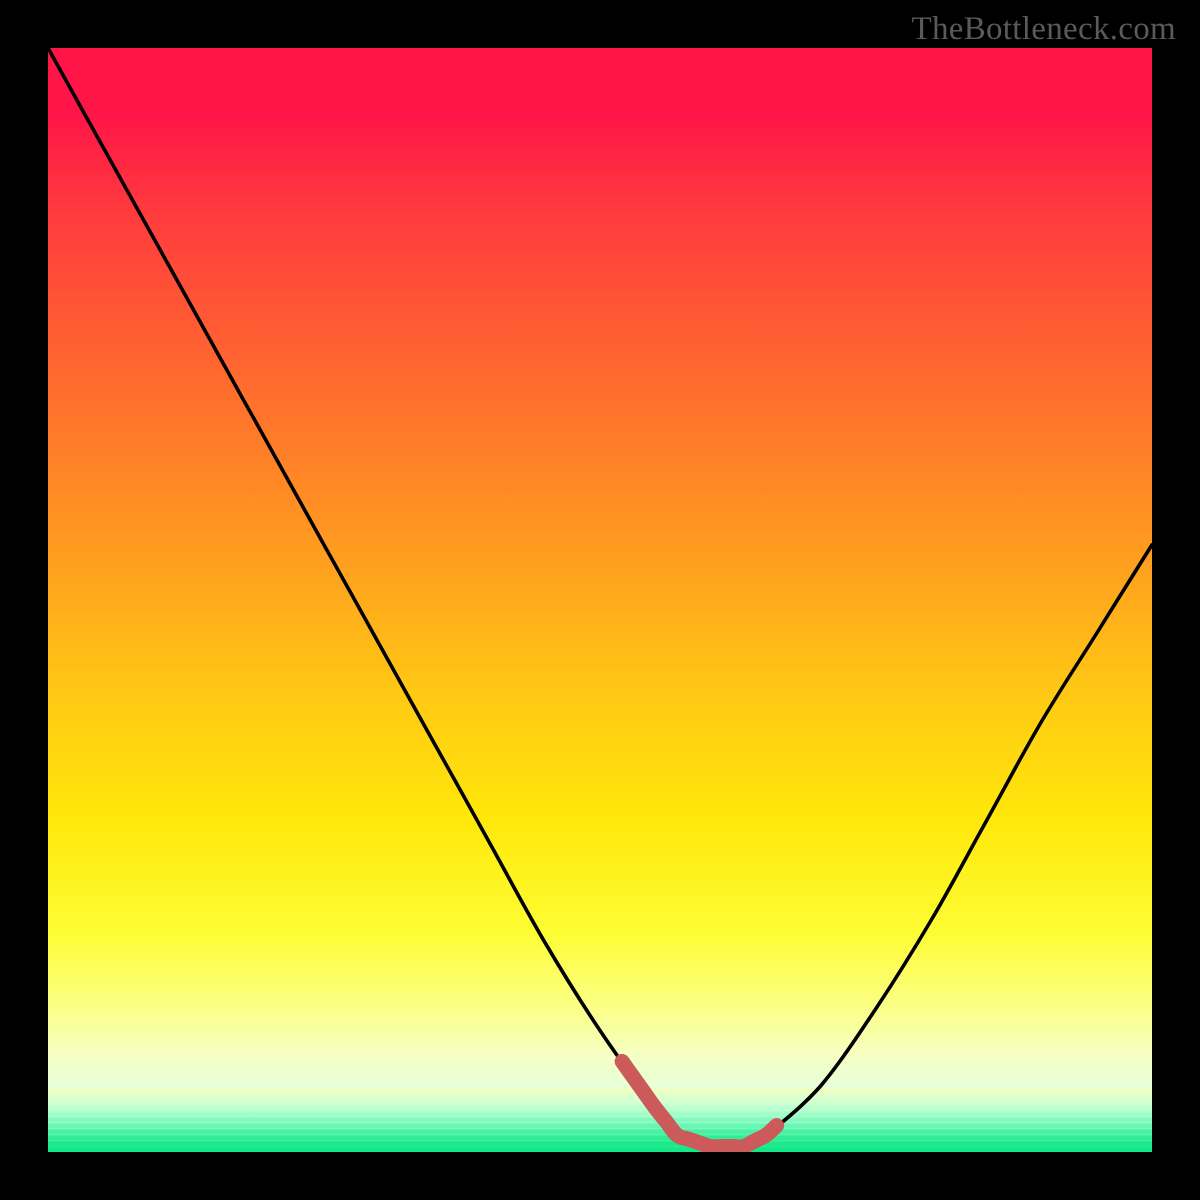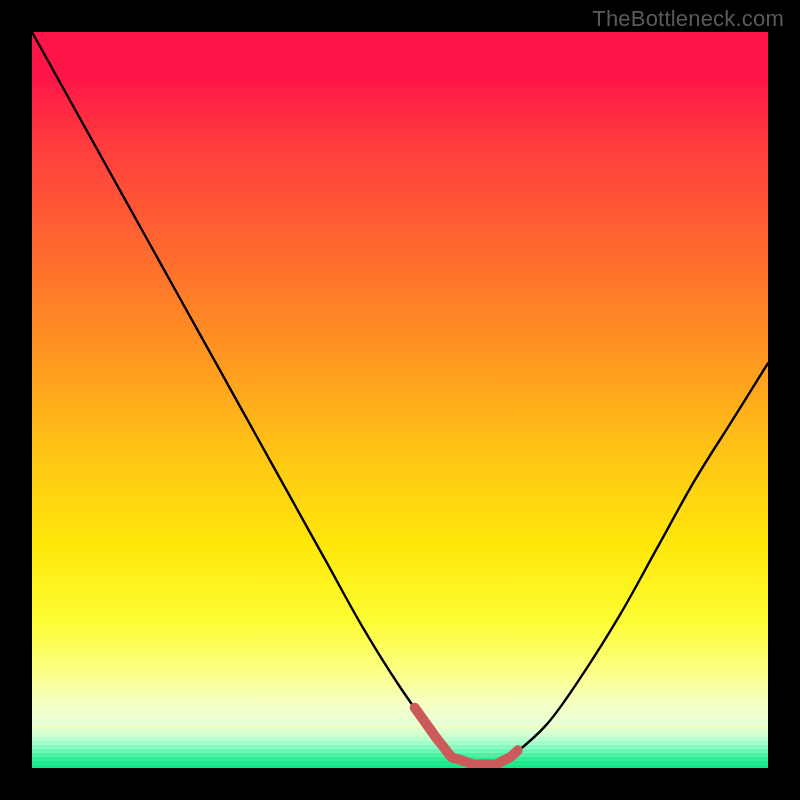--- a/index.html
+++ b/index.html
@@ -64,20 +64,21 @@
   }
   .watermark {
     position: absolute;
     top: 6px;
     right: 16px;
     color: #5a5a5a;
     font-size: 22px;
     font-weight: 500;
     letter-spacing: 0.2px;
     user-select: none;
+    font-family: Liberation Serif, serif;
   }
   svg.curve {
     position: absolute;
     inset: 0;
     width: 100%;
     height: 100%;
   }
 </style>
 </head>
 <body>

